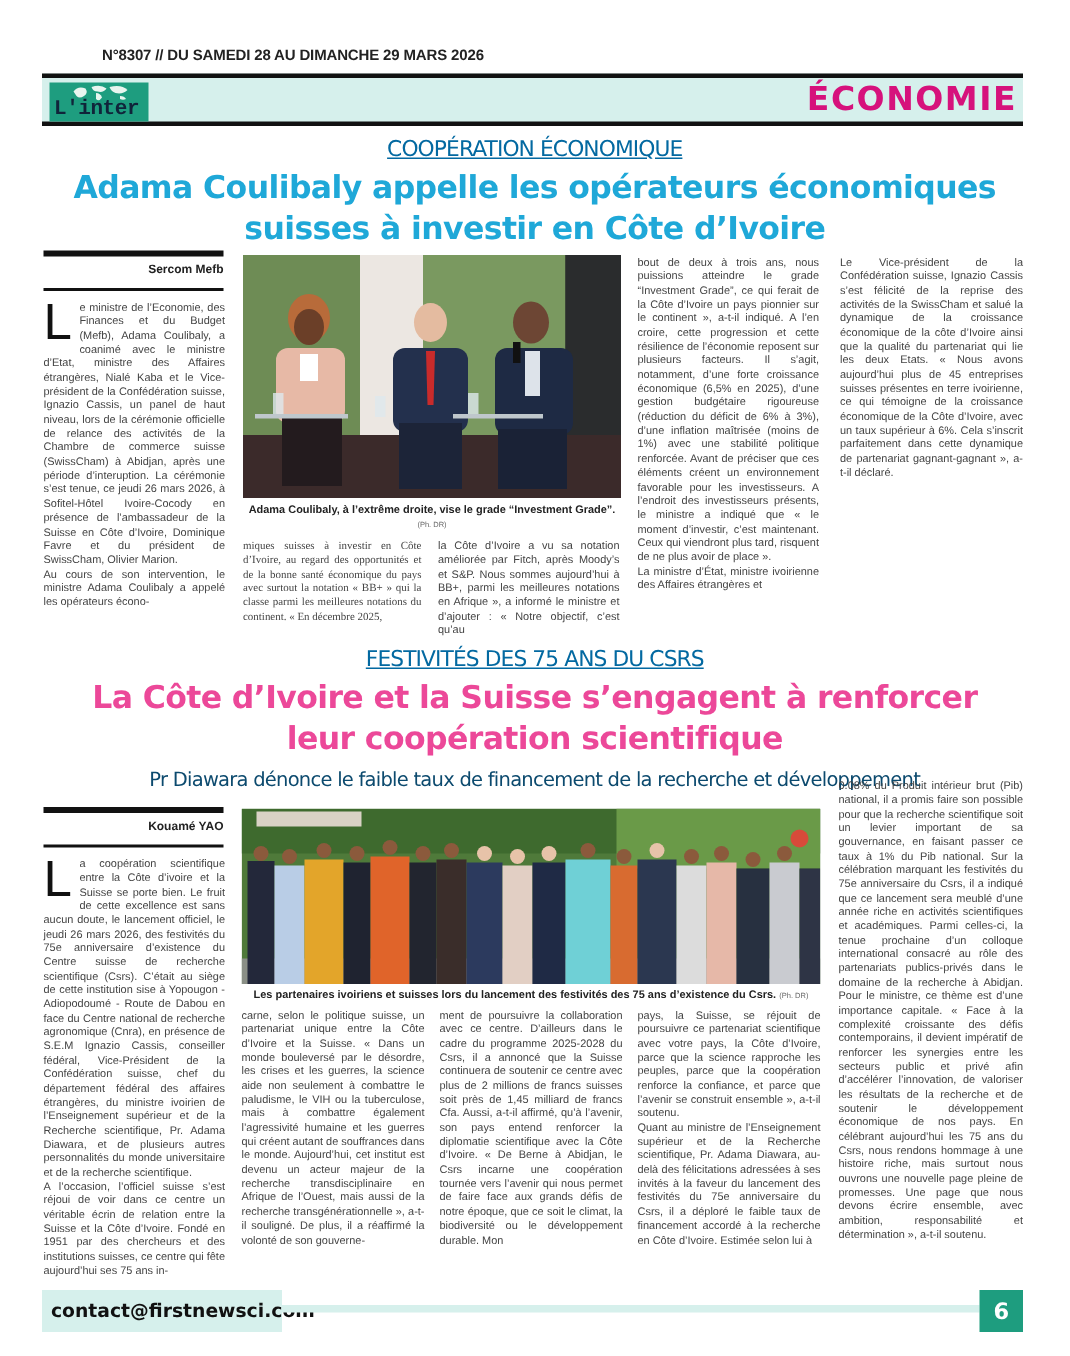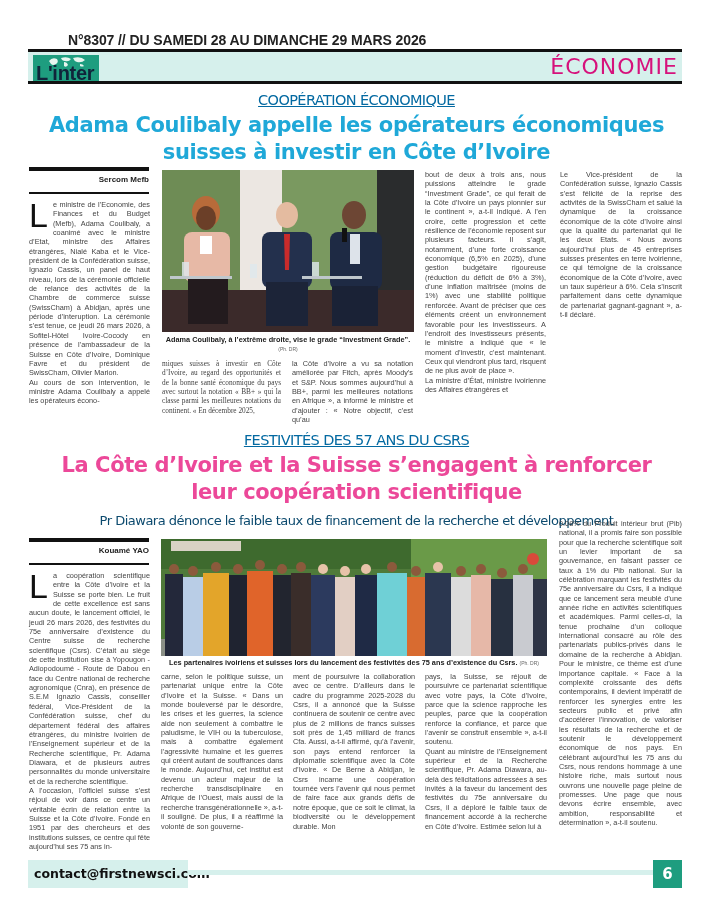--- a/index.html
+++ b/index.html
@@ -1,24 +1,24 @@
 <!DOCTYPE html>
 <html><head>
 <meta charset="utf-8">
 <style>
   * { box-sizing: border-box; margin: 0; padding: 0; }
   html, body { width: 713px; height: 904px; background: #ffffff; overflow: hidden; }
   body { position: relative; font-family: "DejaVu Sans", sans-serif; color: #333; }
 
-  .issue-line { position: absolute; left: 28px; top: 32px; font-family: "Liberation Sans", sans-serif; font-weight: bold; font-size: 14px; color: #222; letter-spacing: -0.1px; padding-left: 40px; }
+  .issue-line { position: absolute; left: 28px; top: 32px; font-family: "Liberation Sans", sans-serif; font-weight: bold; font-size: 10px; color: #222; letter-spacing: -0.1px; padding-left: 40px; }
   .masthead { position: absolute; left: 28px; top: 49px; width: 654px; height: 35px; background: #d6f0ec; border-top: 3px solid #111; border-bottom: 3px solid #111; }
   .logo { position: absolute; left: 5px; top: 3px; width: 66px; height: 26px; background: #1e9d7f; }
   .logo-map { position: absolute; left: 14px; top: 1px; width: 40px; height: 12px; }
-  .logo-text { position: absolute; left: 3px; bottom: 0; font-family: Liberation Sans, sans-serif; font-weight: bold; font-size: 20px; color: #10243a; letter-spacing: -0.3px; line-height: 15px; text-align: center; }
-  .section-name { position: absolute; right: 4px; top: 2px; font-family: "DejaVu Sans", sans-serif; font-weight: normal; font-size: 22px; color: #d6127c; letter-spacing: 1px; }
+  .logo-text { position: absolute; left: 3px; bottom: 0; font-family: Liberation Mono, monospace; font-weight: bold; font-size: 14px; color: #10243a; letter-spacing: -0.3px; line-height: 15px; text-align: center; }
+  .section-name { position: absolute; right: 4px; top: 2px; font-family: "DejaVu Sans", sans-serif; font-weight: bold; font-size: 22px; color: #d6127c; letter-spacing: 1px; }
 
   .kicker { position: absolute; left: 0; width: 713px; text-align: center; font-family: "DejaVu Sans", sans-serif; font-size: 14.5px; color: #0369a1; text-decoration: underline; letter-spacing: -0.6px; }
   .headline { position: absolute; left: 20px; width: 673px; text-align: center; font-family: "DejaVu Sans", sans-serif; font-weight: bold; font-size: 21px; line-height: 27px; letter-spacing: -0.4px; }
   .headline.blue { color: #1fa8d8; }
   .headline.pink { color: #ec4899; }
   .subhead { position: absolute; left: 0; width: 713px; text-align: center; font-family: "DejaVu Sans", sans-serif; font-size: 13px; color: #0c4a6e; letter-spacing: -0.5px; }
 
   .byline-box { position: absolute; left: 29px; width: 120px; border-top: 4px solid #111; border-bottom: 2px solid #111; height: 27px; text-align: right; font-family: "Liberation Sans", sans-serif; font-weight: bold; font-size: 8px; line-height: 18px; color: #222; }
 
   .col { position: absolute; font-family: "Liberation Sans", sans-serif; font-size: 7.3px; line-height: 9.35px; color: #444; text-align: justify; hyphens: auto; }
@@ -105,21 +105,21 @@
   <p>la Côte d’Ivoire a vu sa notation améliorée par Fitch, après Moody’s et S&amp;P. Nous sommes aujourd’hui à BB+, parmi les meilleures notations en Afrique », a informé le ministre et d’ajouter : « Notre objectif, c’est qu’au</p>
 </div>
 <div class="col" style="left:425px; top:170px; width:121px;">
   <p>bout de deux à trois ans, nous puissions atteindre le grade “Investment Grade”, ce qui ferait de la Côte d’Ivoire un pays pionnier sur le continent », a-t-il indiqué. A l’en croire, cette progression et cette résilience de l’économie reposent sur plusieurs facteurs. Il s’agit, notamment, d’une forte croissance économique (6,5% en 2025), d’une gestion budgétaire rigoureuse (réduction du déficit de 6% à 3%), d’une inflation maîtrisée (moins de 1%) avec une stabilité politique renforcée. Avant de préciser que ces éléments créent un environnement favorable pour les investisseurs. A l’endroit des investisseurs présents, le ministre a indiqué que « le moment d’investir, c’est maintenant. Ceux qui viendront plus tard, risquent de ne plus avoir de place ».</p>
   <p>La ministre d’État, ministre ivoirienne des Affaires étrangères et</p>
 </div>
 <div class="col" style="left:560px; top:170px; width:122px;">
   <p>Le Vice-président de la Confédération suisse, Ignazio Cassis s’est félicité de la reprise des activités de la SwissCham et salué la dynamique de la croissance économique de la côte d’Ivoire ainsi que la qualité du partenariat qui lie les deux Etats. « Nous avons aujourd’hui plus de 45 entreprises suisses présentes en terre ivoirienne, ce qui témoigne de la croissance économique de la Côte d’Ivoire, avec un taux supérieur à 6%. Cela s’inscrit parfaitement dans cette dynamique de partenariat gagnant-gagnant », a-t-il déclaré.</p>
 </div>
 
-<div class="kicker" style="top:432px;">FESTIVITÉS DES 57 ANS DU CSRS</div>
+<div class="kicker" style="top:432px;">FESTIVITÉS DES 75 ANS DU CSRS</div>
 <div class="headline pink" style="top:452px;">
   <div>La Côte d’Ivoire et la Suisse s’engagent à renforcer</div>
   <div>leur coopération scientifique</div>
 </div>
 <div class="subhead" style="top:513px;">Pr Diawara dénonce le faible taux de financement de la recherche et développement</div>
 
 <div class="byline-box" style="top:538px;">Kouamé YAO</div>
 
 <div class="col" style="left:29px; top:571px; width:121px;">
   <p><span class="dropcap">L</span><span>a coopération scientifique entre la Côte d’ivoire et la Suisse se porte bien. Le fruit de cette excellence est sans aucun doute, le lancement officiel, le jeudi 26 mars 2026, des festivités du 75e anniversaire d’existence du Centre suisse de recherche scientifique (Csrs). C’était au siège de cette institution sise à Yopougon - Adiopodoumé - Route de Dabou en face du Centre national de recherche agronomique (Cnra), en présence de S.E.M Ignazio Cassis, conseiller fédéral, Vice-Président de la Confédération suisse, chef du département fédéral des affaires étrangères, du ministre ivoirien de l’Enseignement supérieur et de la Recherche scientifique, Pr. Adama Diawara, et de plusieurs autres personnalités du monde universitaire et de la recherche scientifique.</span></p>

